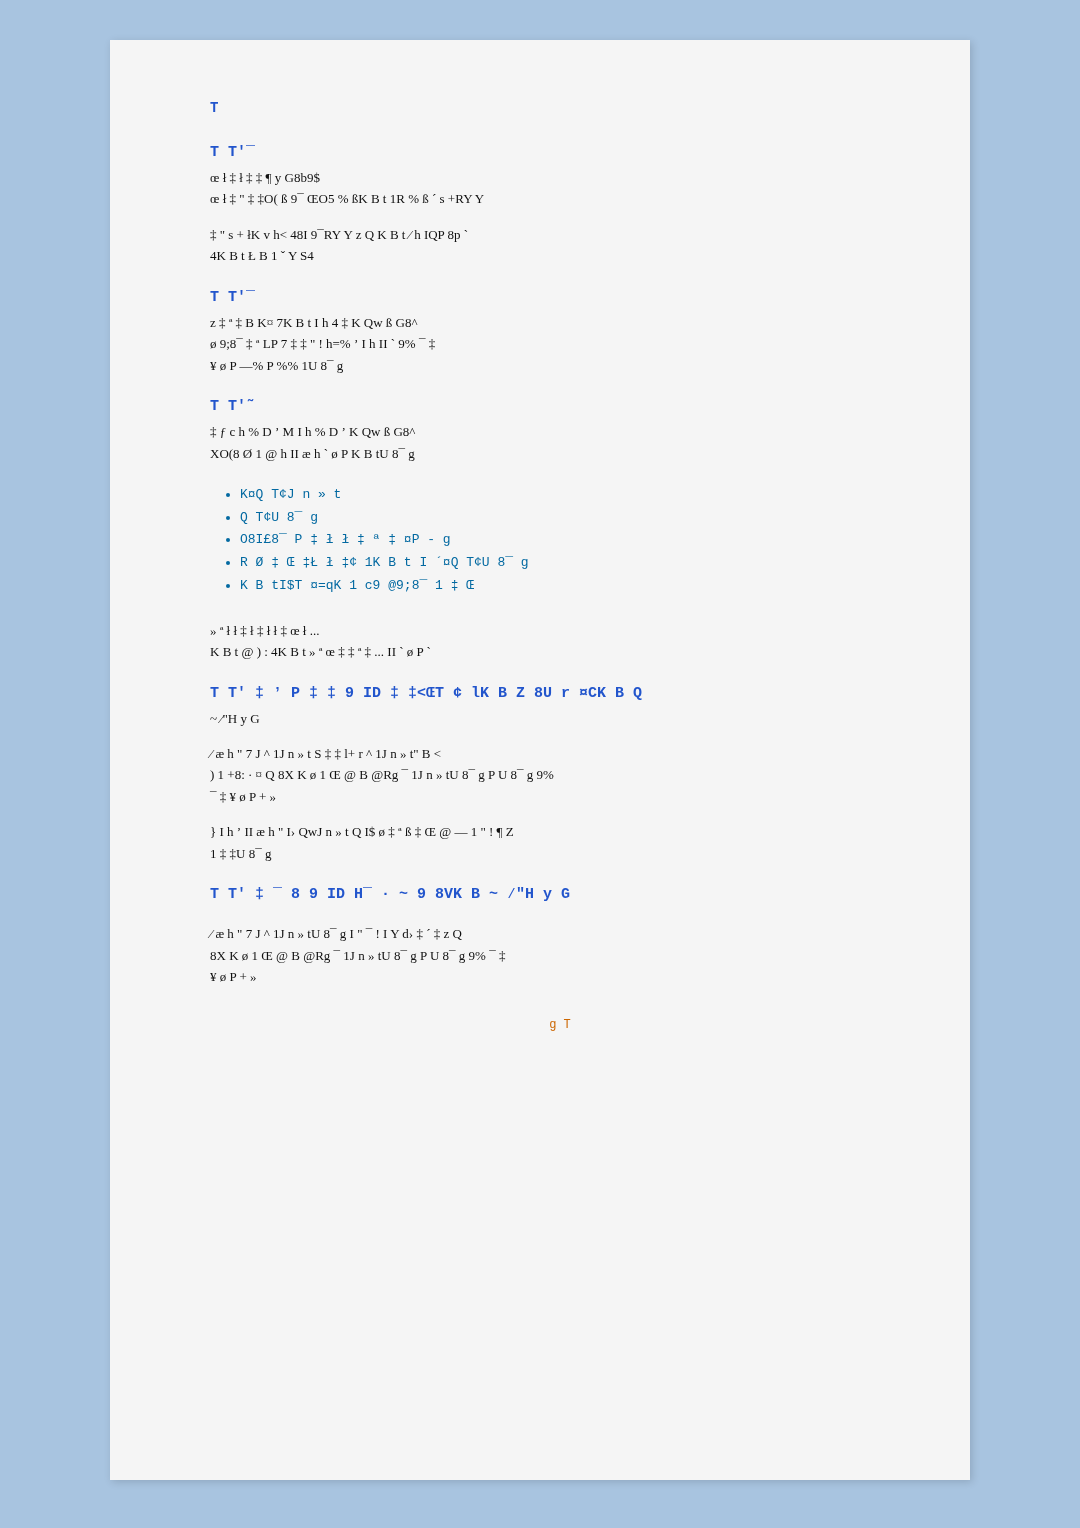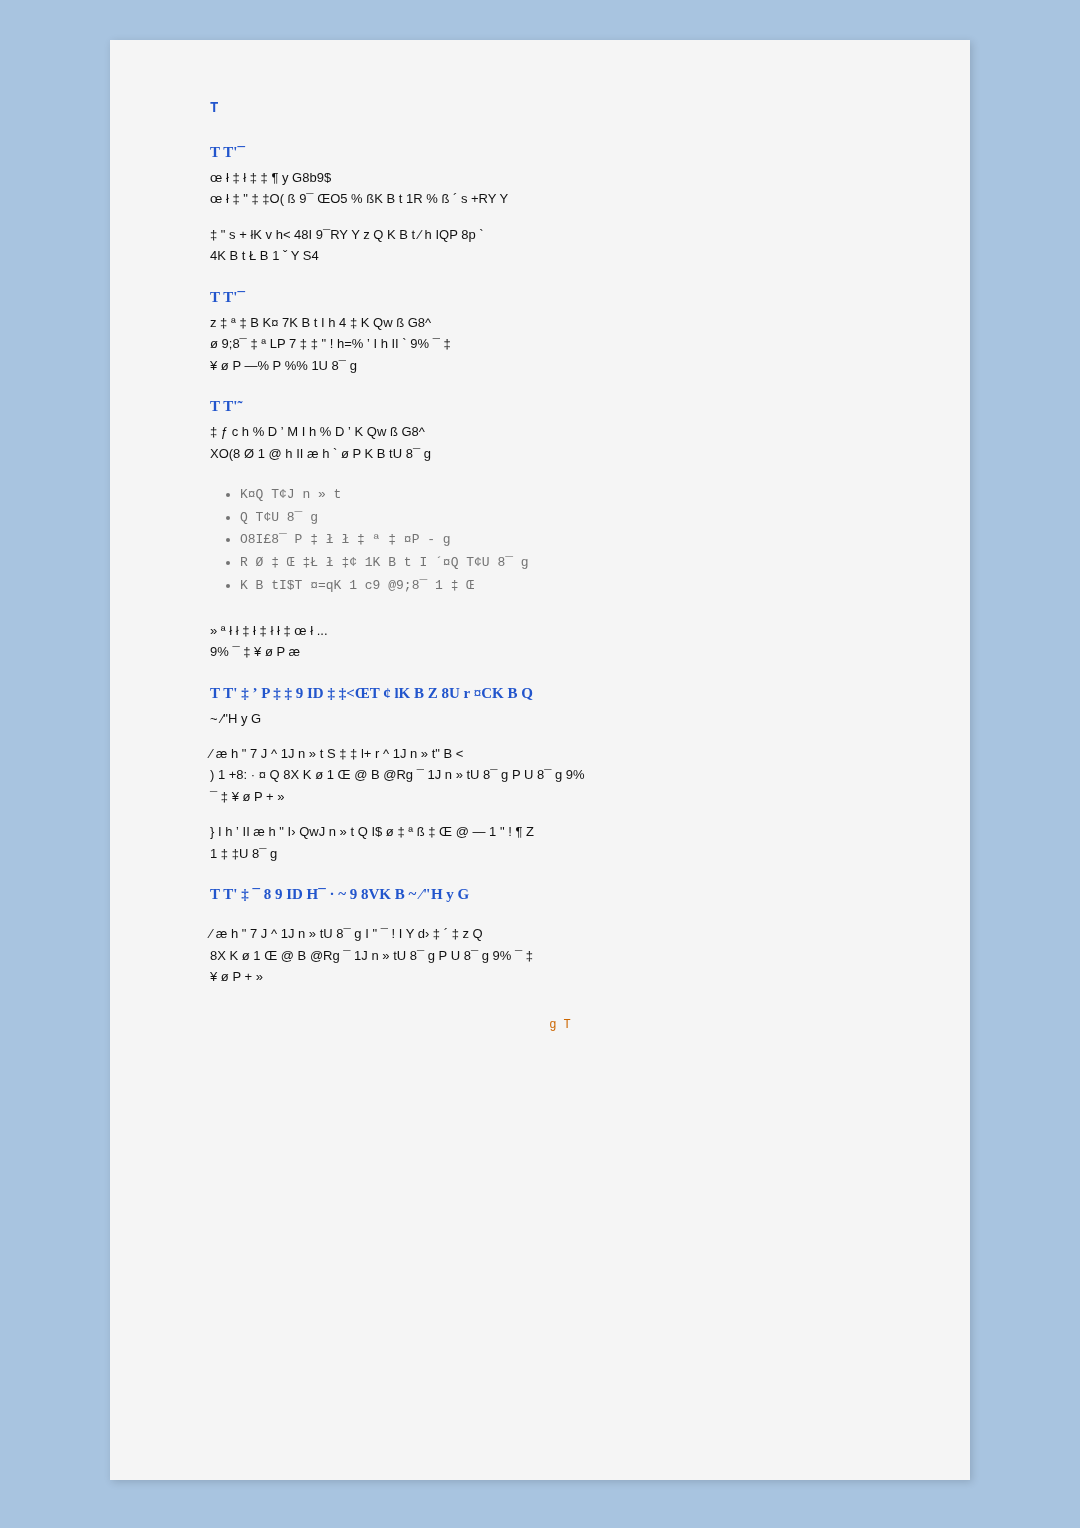--- a/index.html
+++ b/index.html
@@ -20,39 +20,38 @@
       padding: 60px 60px 80px 100px;
       position: relative;
       box-shadow: 2px 2px 8px rgba(0,0,0,0.15);
     }
     .section-title {
       color: #2255cc;
       font-size: 15px;
       font-weight: bold;
       margin-bottom: 6px;
       margin-top: 0;
-      font-family: Liberation Serif, serif;
     }
     .content-block {
       margin-bottom: 22px;
     }
     .text-line {
       font-size: 13px;
       color: #111;
       line-height: 1.65;
-      font-family: Liberation Sans, sans-serif;
+      font-family: Liberation Serif, serif;
     }
     .bullet-list {
       margin-left: 30px;
       margin-top: 6px;
       margin-bottom: 6px;
     }
     .bullet-list li {
       font-size: 13px;
-      color: #737373;
+      color: #0369a1;
       line-height: 1.75;
       list-style: disc;
       font-family: 'Courier New', Courier, monospace;
     }
     .top-label {
       color: #2255cc;
       font-size: 14px;
       font-weight: bold;
       margin-bottom: 28px;
     }
@@ -98,21 +97,21 @@
       <li>K¤Q T¢J n  » t</li>
       <li> Q T¢U 8¯  g</li>
       <li>  O8I£8¯   P ‡  ł    ł ‡ ª     ‡ ¤P  -  g</li>
       <li>R  Ø ‡ Œ      ‡Ł     ł ‡¢    1K  B t I ´¤Q T¢U 8¯  g</li>
       <li> K  B tI$T  ¤=qK  1 c9  @9;8¯ 1 ‡ Œ</li>
     </ul>
   </div>
 
   <div class="content-block">
     <div class="text-line">» ª    ł    ł   ‡      ł  ‡  ł   ł ‡     œ ł  ...</div>
-    <div class="text-line">9% ¯ ‡                 ¥  ø  P   æ</div>
+    <div class="text-line">   K  B t  @  )  :  4K  B t  » ª   œ ‡    ‡ ª   ‡          ...  II `   ø  P    `</div>
   </div>
 
   <div class="content-block">
     <div class="section-title">T T' ‡ ʼ  P ‡              ‡  9 ID ‡              ‡&lt;ŒT   ¢ lK  B Z  8U r ¤CK  B  Q</div>
     <div class="text-line">~   ⁄"H  y G</div>
     <div class="divider-space"></div>
     <div class="text-line">     ⁄ æ h " 7 J ^ 1J  n   » t S ‡               ‡ l+ r    ^ 1J  n  » t" B  &lt;</div>
     <div class="text-line">) 1 +8: · ¤  Q 8X  K   ø 1 Œ @ B @Rg ¯   1J  n   » tU 8¯  g   P U 8¯  g  9%</div>
     <div class="text-line">¯ ‡                  ¥  ø  P  + »</div>
     <div class="divider-space"></div>

